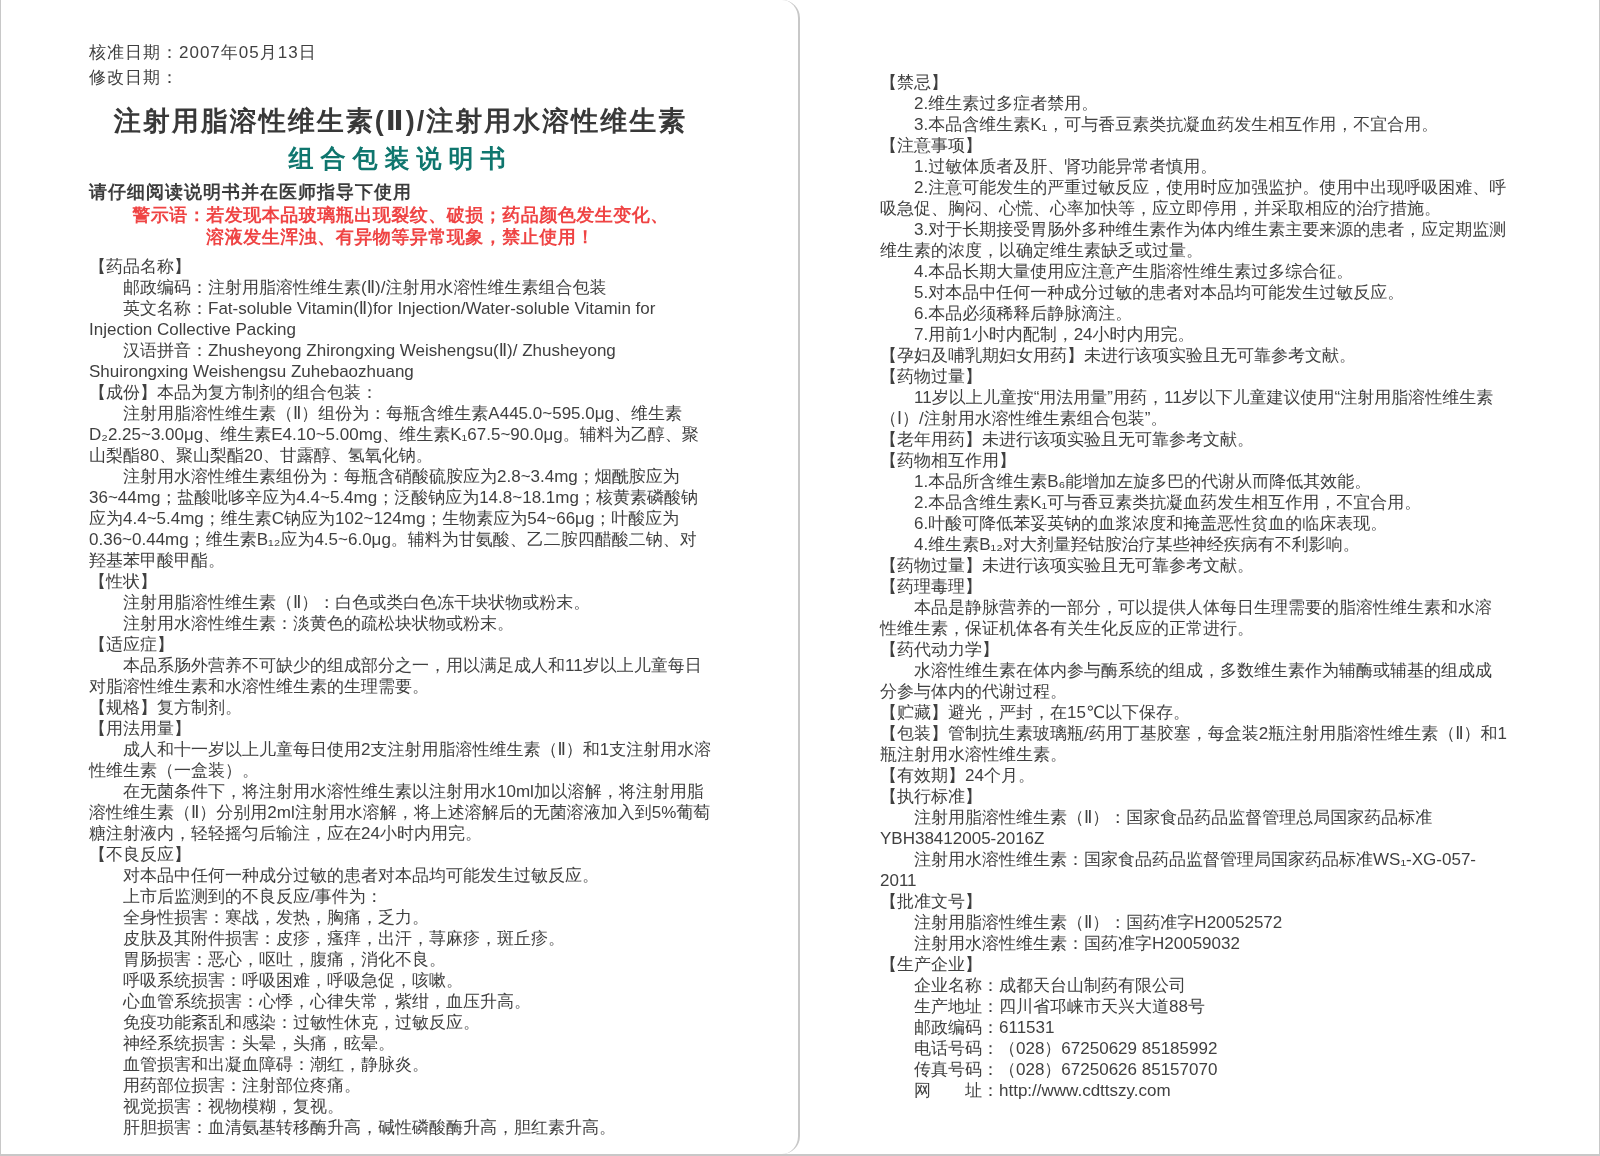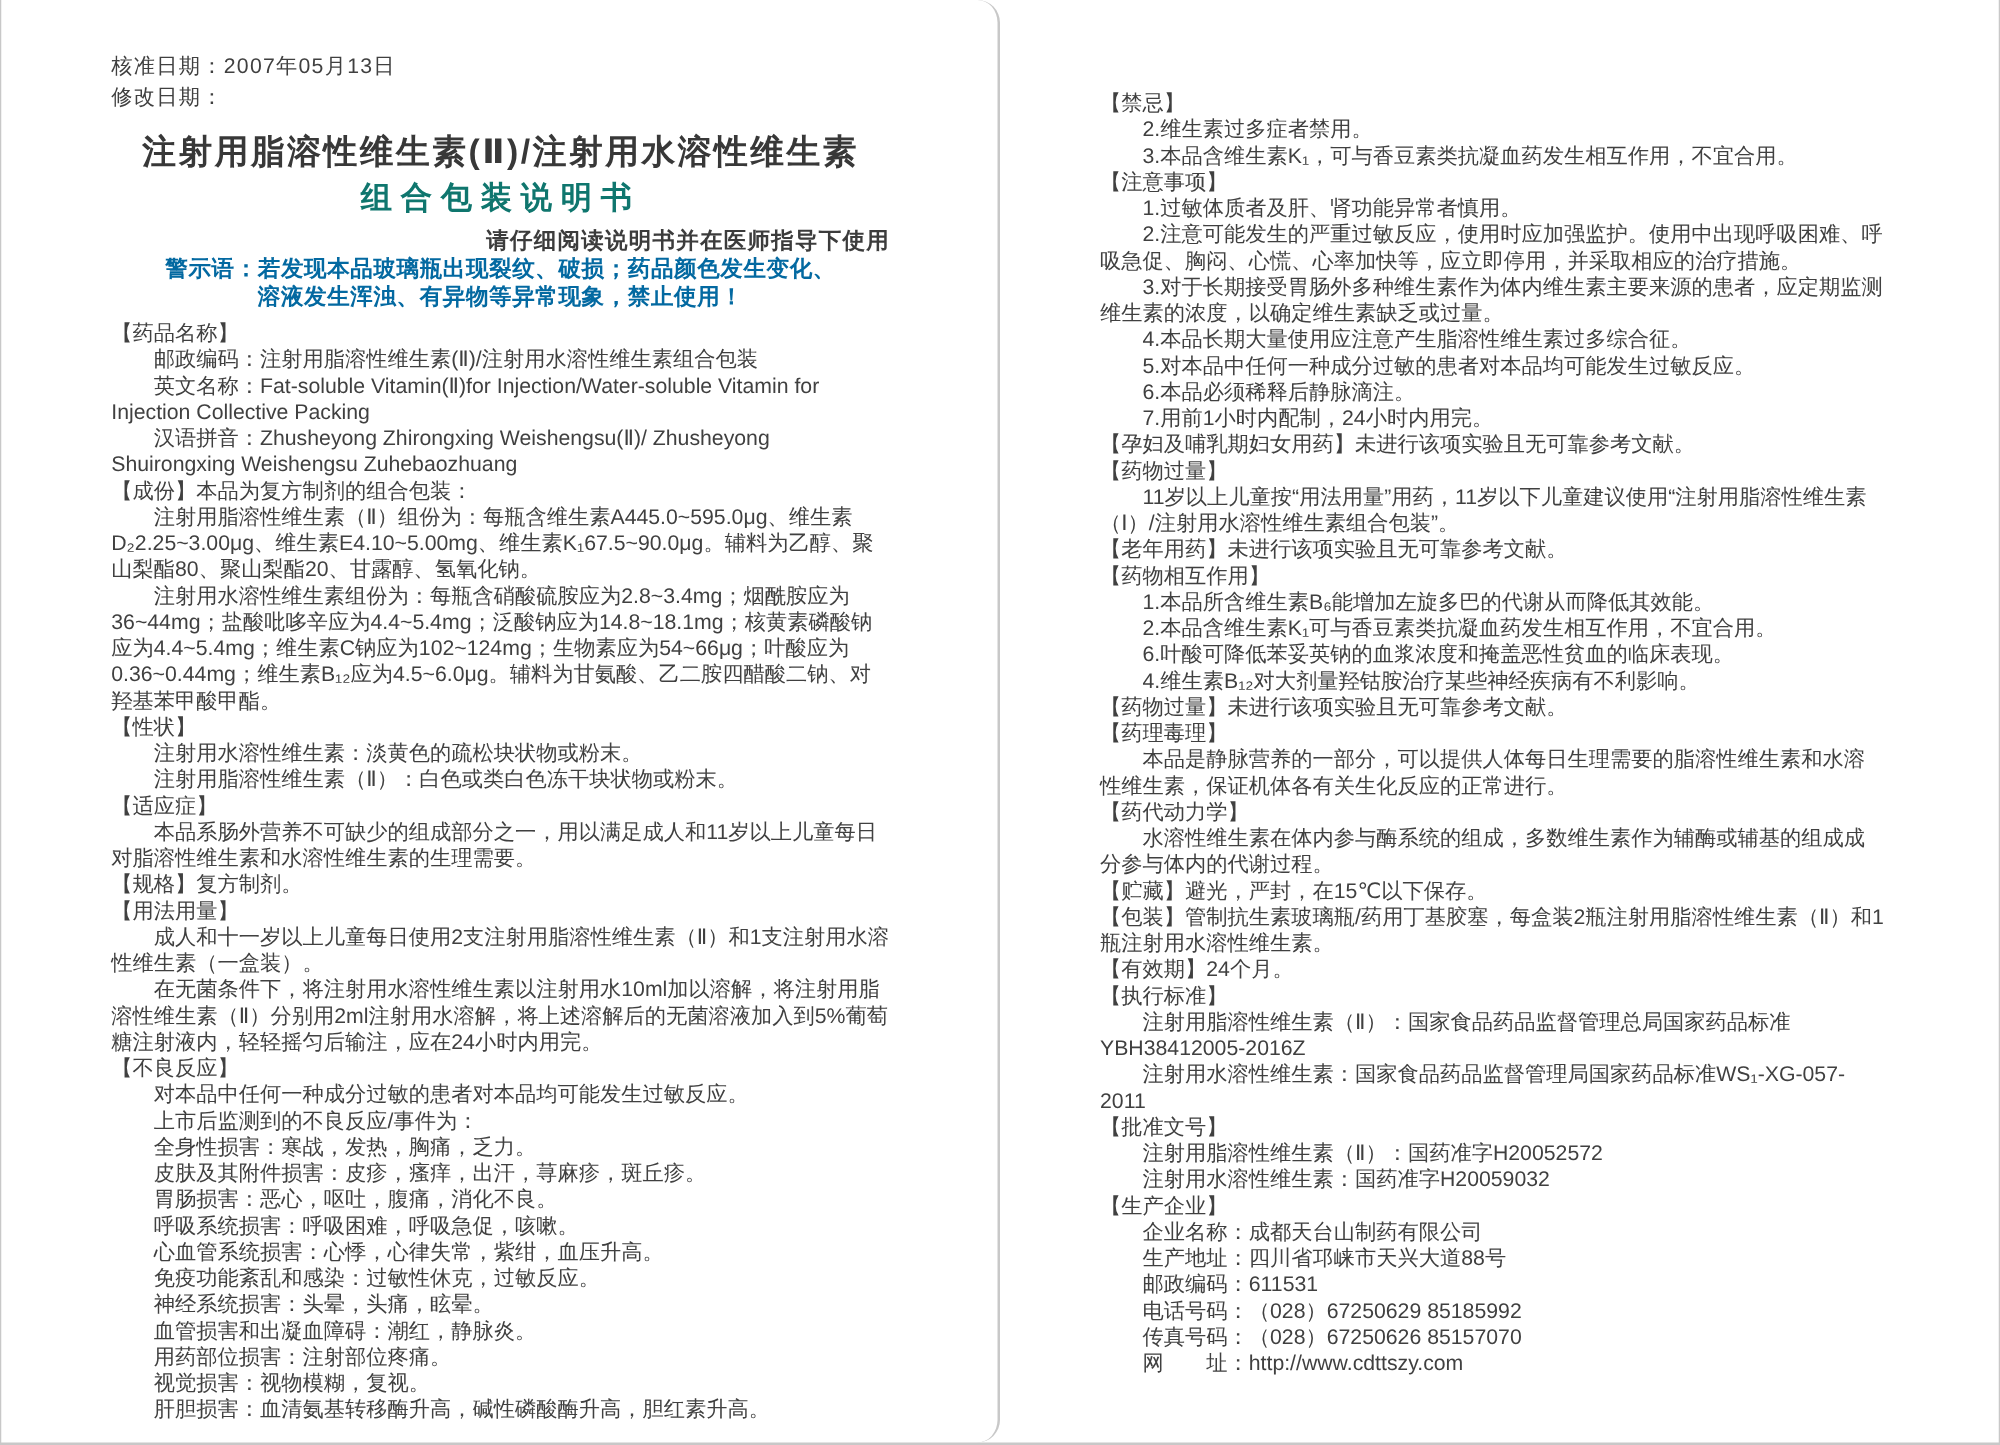--- a/index.html
+++ b/index.html
@@ -59,31 +59,31 @@
     font-weight: bold;
     text-align: center;
     letter-spacing: 7px;
     color: #0f766e;
   }
   .advisory {
     margin-top: 8px;
     font-size: 18px;
     line-height: 24px;
     font-weight: bold;
-    text-align: right;
+    text-align: left;
     letter-spacing: 1px;
     color: #3c3c3c;
   }
   .warning {
     font-size: 18px;
     line-height: 22px;
     font-weight: bold;
     text-align: center;
     letter-spacing: 0.5px;
-    color: #0369a1;
+    color: #ef4444;
   }
   .paras { margin-top: 8px; }
   .page-right .paras { margin-top: 0; }
   .para { margin: 0; }
   .para-h { text-indent: 0; }
   .para-p { text-indent: 2em; }
 </style>
 </head>
 <body>
 
@@ -100,22 +100,22 @@
     <div class="paras">
 
     <div class="para para-h">【药品名称】</div>
         <div class="para para-p">邮政编码：注射用脂溶性维生素(Ⅱ)/注射用水溶性维生素组合包装</div>
         <div class="para para-p">英文名称：Fat-soluble Vitamin(Ⅱ)for Injection/Water-soluble Vitamin for Injection Collective Packing</div>
         <div class="para para-p">汉语拼音：Zhusheyong Zhirongxing Weishengsu(Ⅱ)/ Zhusheyong Shuirongxing Weishengsu Zuhebaozhuang</div>
         <div class="para para-h">【成份】本品为复方制剂的组合包装：</div>
         <div class="para para-p">注射用脂溶性维生素（Ⅱ）组份为：每瓶含维生素A445.0~595.0μg、维生素D₂2.25~3.00μg、维生素E4.10~5.00mg、维生素K₁67.5~90.0μg。辅料为乙醇、聚山梨酯80、聚山梨酯20、甘露醇、氢氧化钠。</div>
         <div class="para para-p">注射用水溶性维生素组份为：每瓶含硝酸硫胺应为2.8~3.4mg；烟酰胺应为36~44mg；盐酸吡哆辛应为4.4~5.4mg；泛酸钠应为14.8~18.1mg；核黄素磷酸钠应为4.4~5.4mg；维生素C钠应为102~124mg；生物素应为54~66μg；叶酸应为0.36~0.44mg；维生素B₁₂应为4.5~6.0μg。辅料为甘氨酸、乙二胺四醋酸二钠、对羟基苯甲酸甲酯。</div>
         <div class="para para-h">【性状】</div>
+        <div class="para para-p">注射用脂溶性维生素（Ⅱ）：白色或类白色冻干块状物或粉末。</div>
         <div class="para para-p">注射用水溶性维生素：淡黄色的疏松块状物或粉末。</div>
-        <div class="para para-p">注射用脂溶性维生素（Ⅱ）：白色或类白色冻干块状物或粉末。</div>
         <div class="para para-h">【适应症】</div>
         <div class="para para-p">本品系肠外营养不可缺少的组成部分之一，用以满足成人和11岁以上儿童每日对脂溶性维生素和水溶性维生素的生理需要。</div>
         <div class="para para-h">【规格】复方制剂。</div>
         <div class="para para-h">【用法用量】</div>
         <div class="para para-p">成人和十一岁以上儿童每日使用2支注射用脂溶性维生素（Ⅱ）和1支注射用水溶性维生素（一盒装）。</div>
         <div class="para para-p">在无菌条件下，将注射用水溶性维生素以注射用水10ml加以溶解，将注射用脂溶性维生素（Ⅱ）分别用2ml注射用水溶解，将上述溶解后的无菌溶液加入到5%葡萄糖注射液内，轻轻摇匀后输注，应在24小时内用完。</div>
         <div class="para para-h">【不良反应】</div>
         <div class="para para-p">对本品中任何一种成分过敏的患者对本品均可能发生过敏反应。</div>
         <div class="para para-p">上市后监测到的不良反应/事件为：</div>
         <div class="para para-p">全身性损害：寒战，发热，胸痛，乏力。</div>

